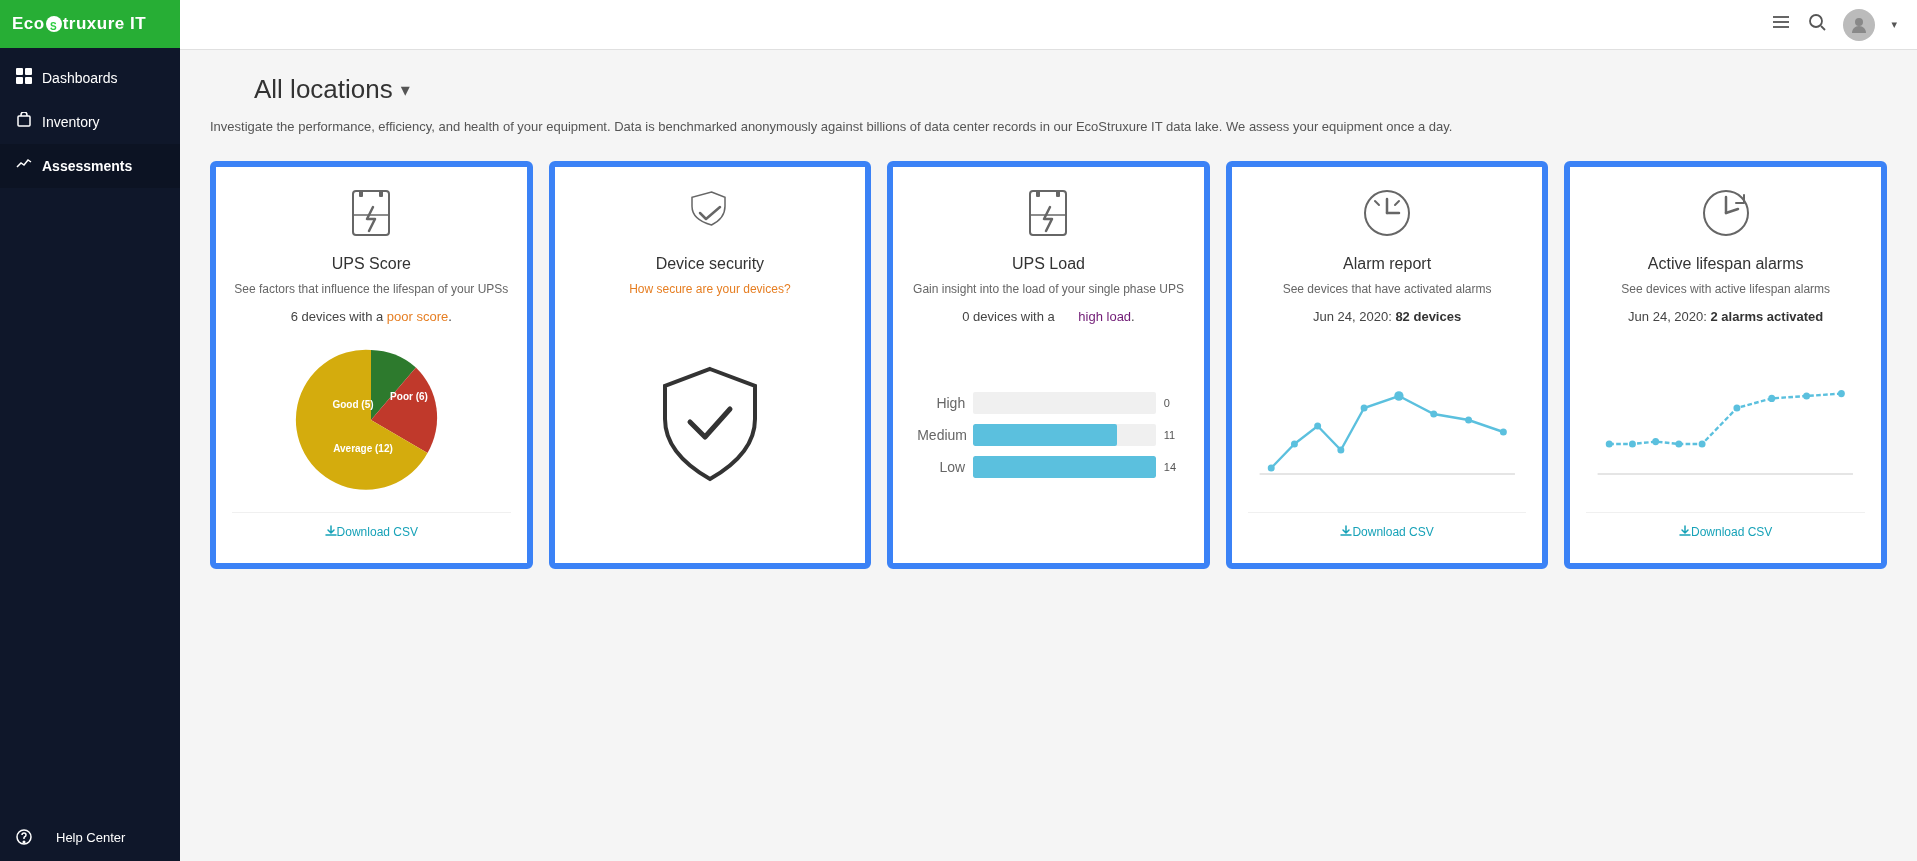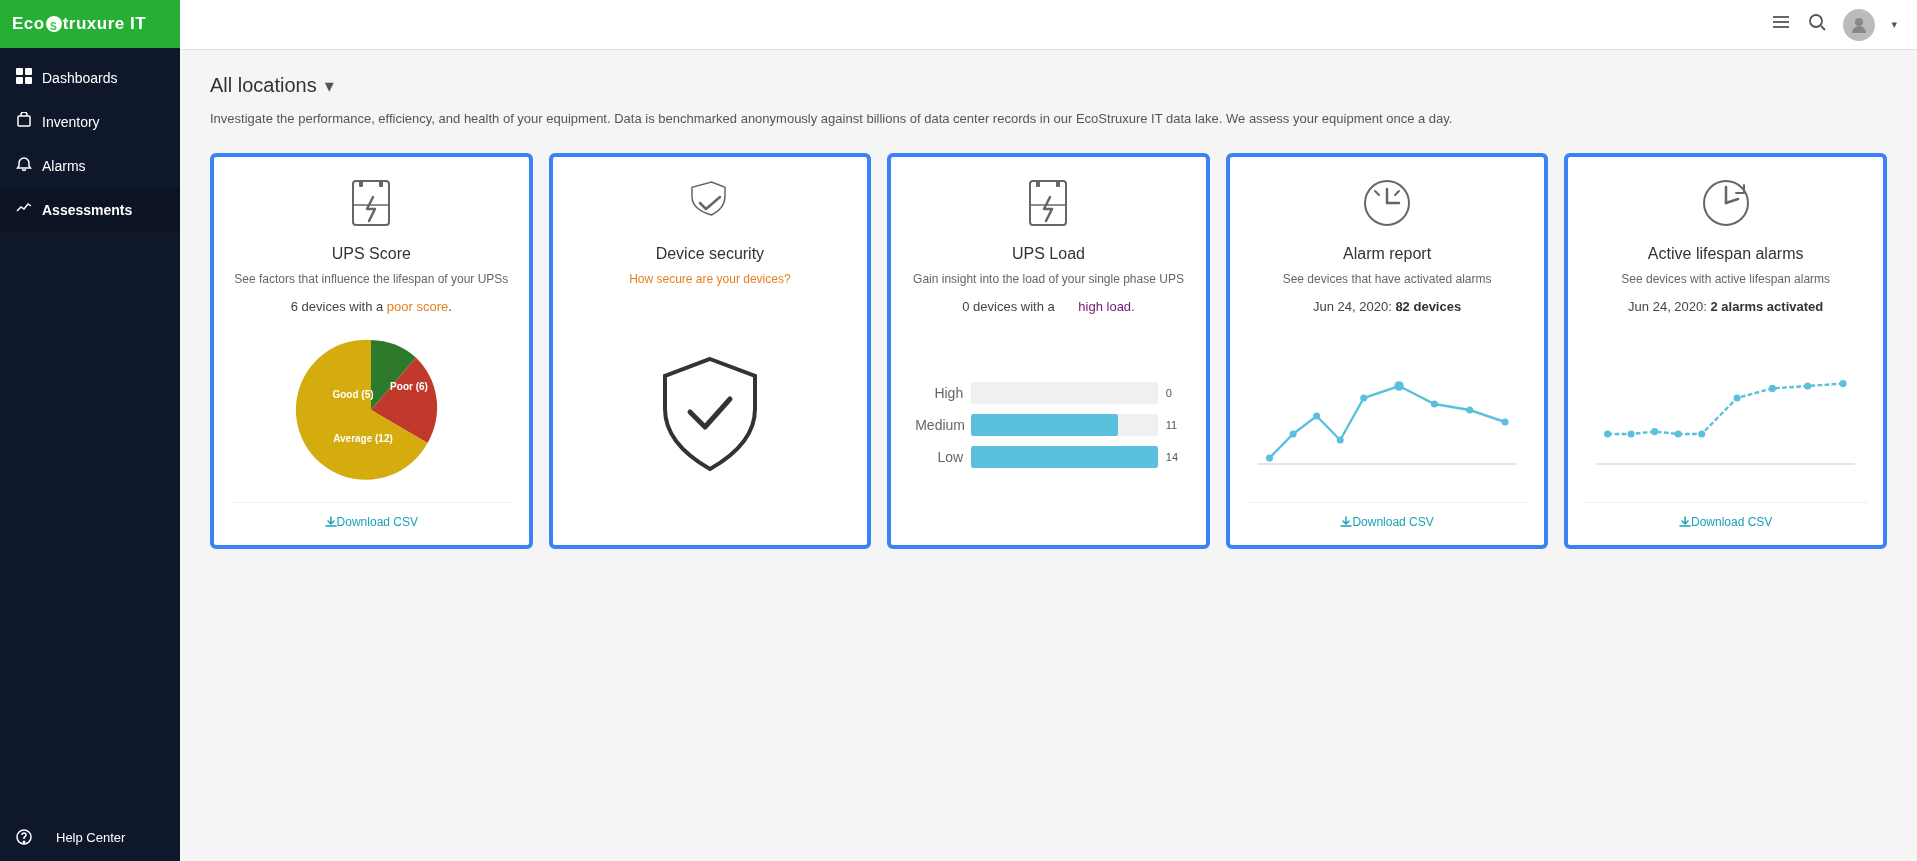--- a/index.html
+++ b/index.html
@@ -81,23 +81,24 @@
       padding: 24px 30px;
     }
 
     #page-header {
       display: flex;
       align-items: center;
       gap: 8px;
       margin-bottom: 12px;
     }
     #page-title {
-      font-size: 20px;
+      font-size: 26px;
       color: #333;
       font-weight: 400;
+      margin-left: 44px;
     }
     .dropdown-arrow { font-size: 18px; color: #555; cursor: pointer; }
 
     #page-description {
       font-size: 13px;
       color: #555;
       margin-bottom: 24px;
       line-height: 1.5;
       max-width: 1300px;
     }
@@ -105,27 +106,27 @@
     
     #cards-grid {
       display: flex;
       gap: 16px;
       flex-wrap: nowrap;
     }
 
     .card {
       background: white;
       border-radius: 6px;
-      border: 4px solid #3b82f6;
+      border: 6px solid #3b82f6;
       flex: 1;
       min-width: 0;
       display: flex;
       flex-direction: column;
       align-items: center;
-      padding: 20px 16px 4px 16px;
+      padding: 20px 16px 12px 16px;
       position: relative;
     }
 
     .card-icon-area {
       margin-bottom: 12px;
     }
 
     .card-title {
       font-size: 16px;
       color: #333;
@@ -164,21 +165,20 @@
       border-top: 1px solid #f0f0f0;
       text-align: center;
       margin-top: 12px;
     }
     .download-link {
       color: #17a2b8;
       font-size: 12px;
       text-decoration: none;
       cursor: pointer;
       display: flex;
-      align-items: center;
       justify-content: center;
       gap: 0;
     }
 
     
     .pie-container {
       width: 160px;
       height: 160px;
       position: relative;
     }
@@ -255,29 +255,20 @@
       <span>Dashboards</span>
     </div>
     <div class="sidebar-item">
       <span class="sidebar-icon">
         <svg width="16" height="16" viewBox="0 0 16 16" fill="none" stroke="white" stroke-width="1.5">
             <rect x="2" y="4" width="12" height="10" rx="1"></rect>
             <path d="M5 4V3a3 3 0 016 0v1"></path>
           </svg>
       </span>
       <span>Inventory</span>
-    </div>
-    <div class="sidebar-item">
-      <span class="sidebar-icon">
-        <svg width="16" height="16" viewBox="0 0 16 16" fill="none" stroke="white" stroke-width="1.5">
-            <path d="M8 2a5 5 0 015 5v3l1.5 2H1.5L3 10V7a5 5 0 015-5z"></path>
-            <path d="M6.5 13a1.5 1.5 0 003 0"></path>
-          </svg>
-      </span>
-      <span>Alarms</span>
     </div>
     <div class="sidebar-item active">
       <span class="sidebar-icon">
         <svg width="16" height="16" viewBox="0 0 16 16" fill="none" stroke="white" stroke-width="1.5">
             <polyline points="1,11 5,7 8,9 12,4 15,6"></polyline>
           </svg>
       </span>
       <span>Assessments</span>
     </div>
   </div>

